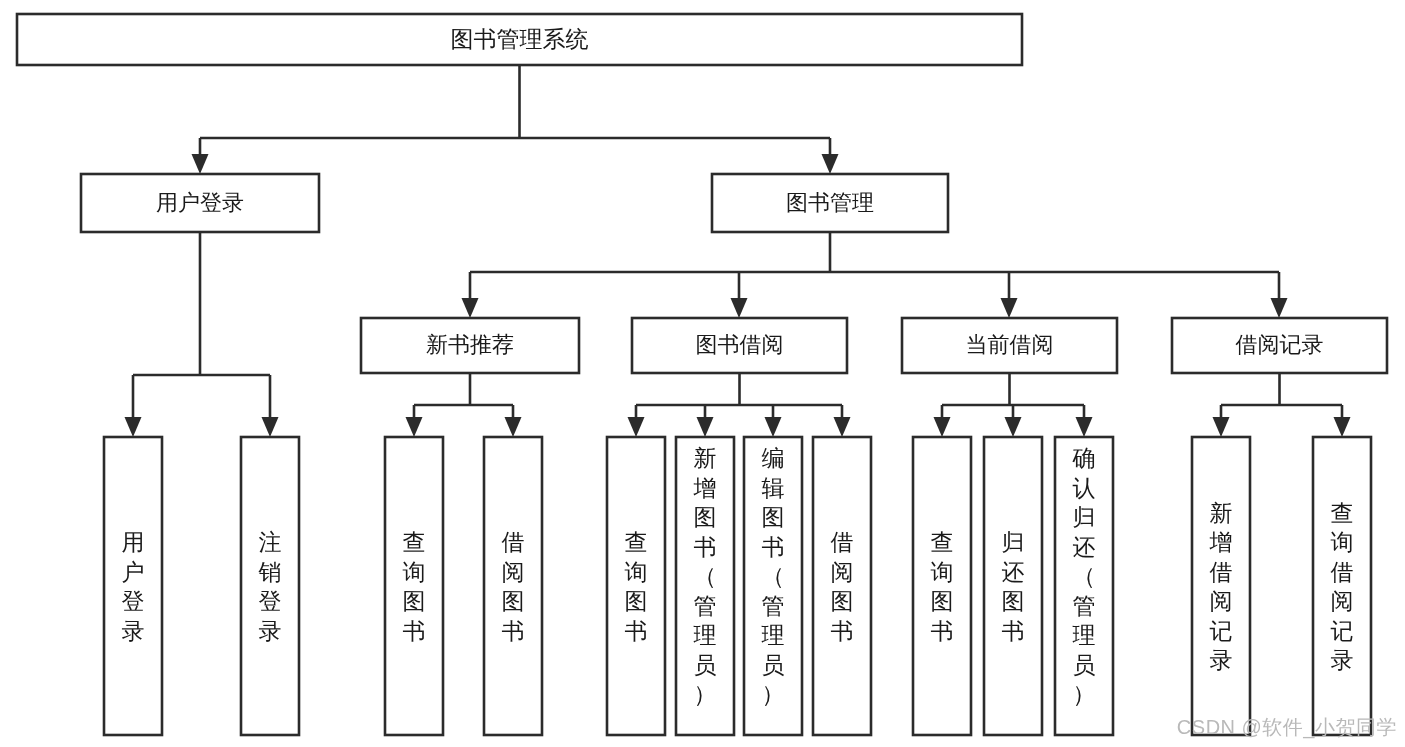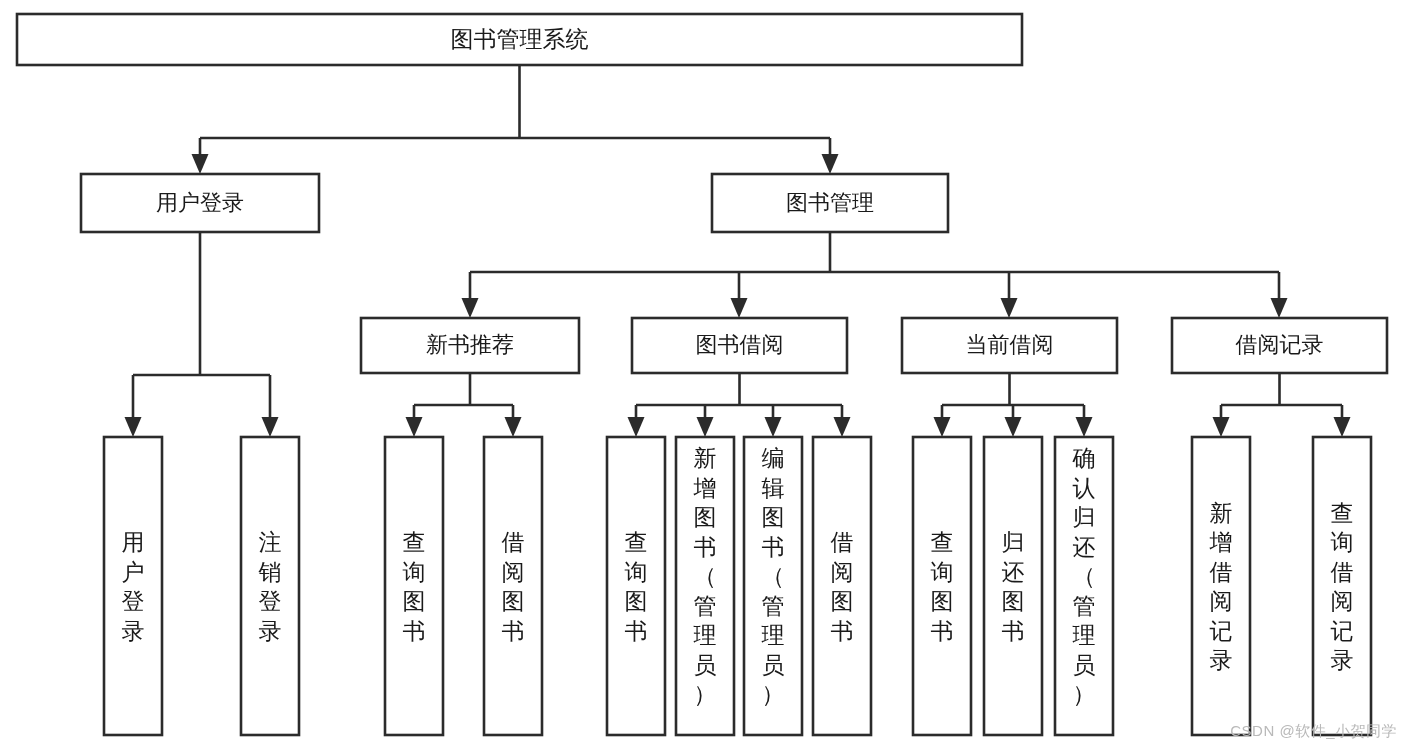--- a/index.html
+++ b/index.html
@@ -58,21 +58,21 @@
     font-family: "Liberation Sans", "DejaVu Sans", sans-serif;
     font-size: 23px;
     fill: #1a1a1a;
     text-anchor: middle;
   }
   .watermark {
     position: absolute;
     right: 8px;
     bottom: 6px;
     font-family: "Liberation Sans", "DejaVu Sans", sans-serif;
-    font-size: 15px;
+    font-size: 20px;
     color: #b9b9b9;
     letter-spacing: 0.5px;
     white-space: nowrap;
     user-select: none;
   }
 </style>
 </head>
 <body>
 
 <div id="diagram-root">

